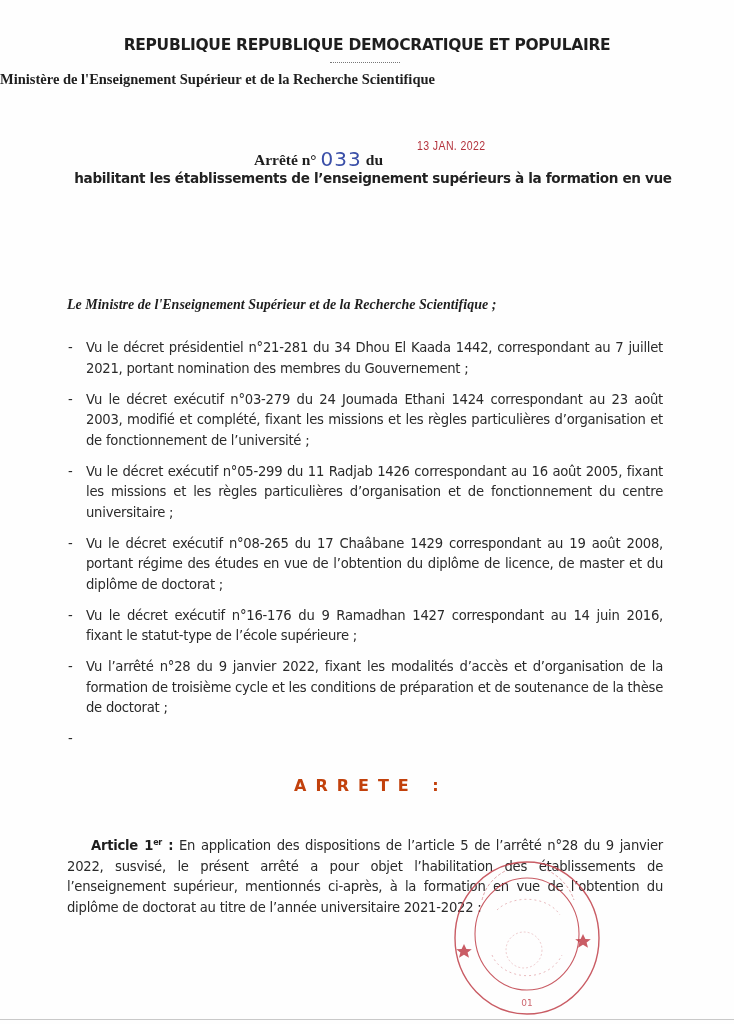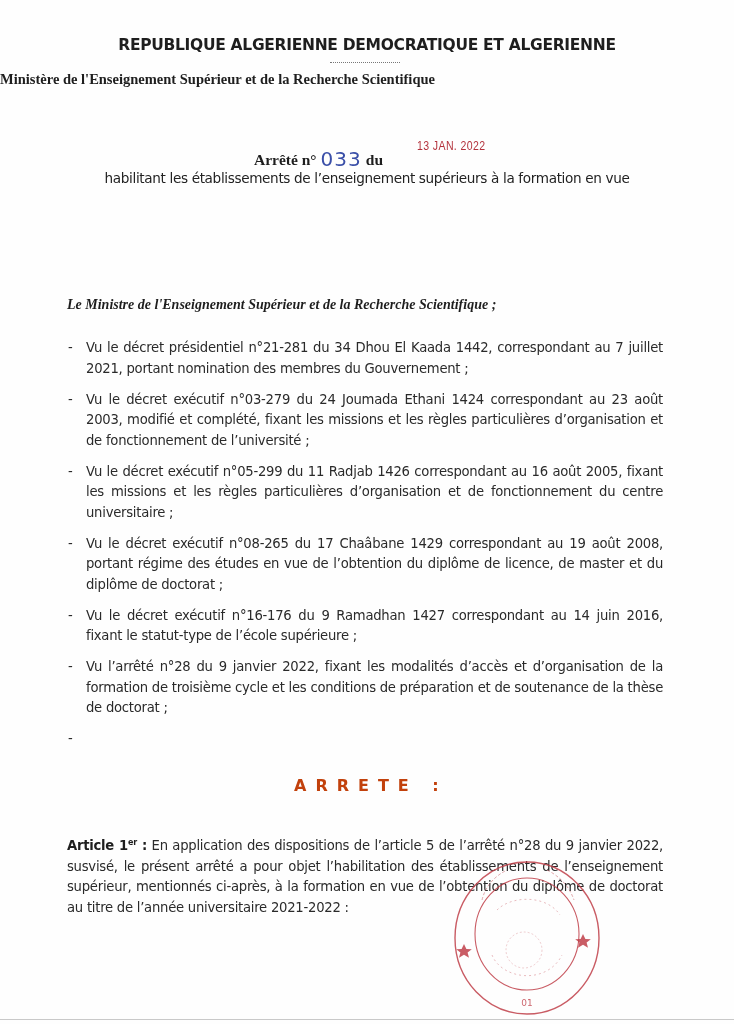--- a/index.html
+++ b/index.html
@@ -79,25 +79,25 @@
       font-size: 13.5px;
       color: #b3323c;
       transform: scaleX(0.78);
       transform-origin: left center;
       letter-spacing: 0.5px;
       white-space: nowrap;
     }
     .subject {
       position: absolute;
       top: 168px;
-      left: 60px;
+      left: 66px;
       width: 614px;
       text-align: center;
       font-family: "DejaVu Sans", sans-serif;
-      font-weight: normal;
+      font-weight: bold;
       font-size: 13.6px;
       line-height: 20px;
       color: #222;
       letter-spacing: -0.35px;
     }
     .minister {
       position: absolute;
       top: 297px;
       left: 67px;
       font-family: "Liberation Serif", serif;
@@ -151,20 +151,21 @@
       font-family: "DejaVu Sans", sans-serif;
       font-size: 13.2px;
       line-height: 20.5px;
       color: #2a2a2a;
       text-align: justify;
       letter-spacing: -0.25px;
     }
     .article .art-label {
       font-weight: bold;
       color: #1e1e1e;
+      margin-left: 24px;
     }
     .article sup {
       font-size: 8px;
       vertical-align: 5px;
     }
     .seal {
       position: absolute;
       left: 452px;
       top: 860px;
       width: 150px;
@@ -178,21 +179,21 @@
       width: 734px;
       height: 1px;
       background: #c9c9c9;
     }
   </style>
 </head>
 <body>
 
 <div class="page">
 
-  <div class="hdr-title">REPUBLIQUE ALGERIENNE DEMOCRATIQUE ET ALGERIENNE</div>
+  <div class="hdr-title">REPUBLIQUE REPUBLIQUE DEMOCRATIQUE ET POPULAIRE</div>
   <div class="hdr-rule"></div>
   <div class="hdr-ministry">Ministère de l'Enseignement Supérieur et de la Recherche Scientifique</div>
 
   <div class="arrete-line">
     <span>Arrêté n°</span><span class="num">033</span><span>du</span>
   </div>
   <div class="date-stamp">13 JAN. 2022</div>
 
   <div class="subject">
     <div>habilitant les établissements de l’enseignement supérieurs à la formation en vue</div>

